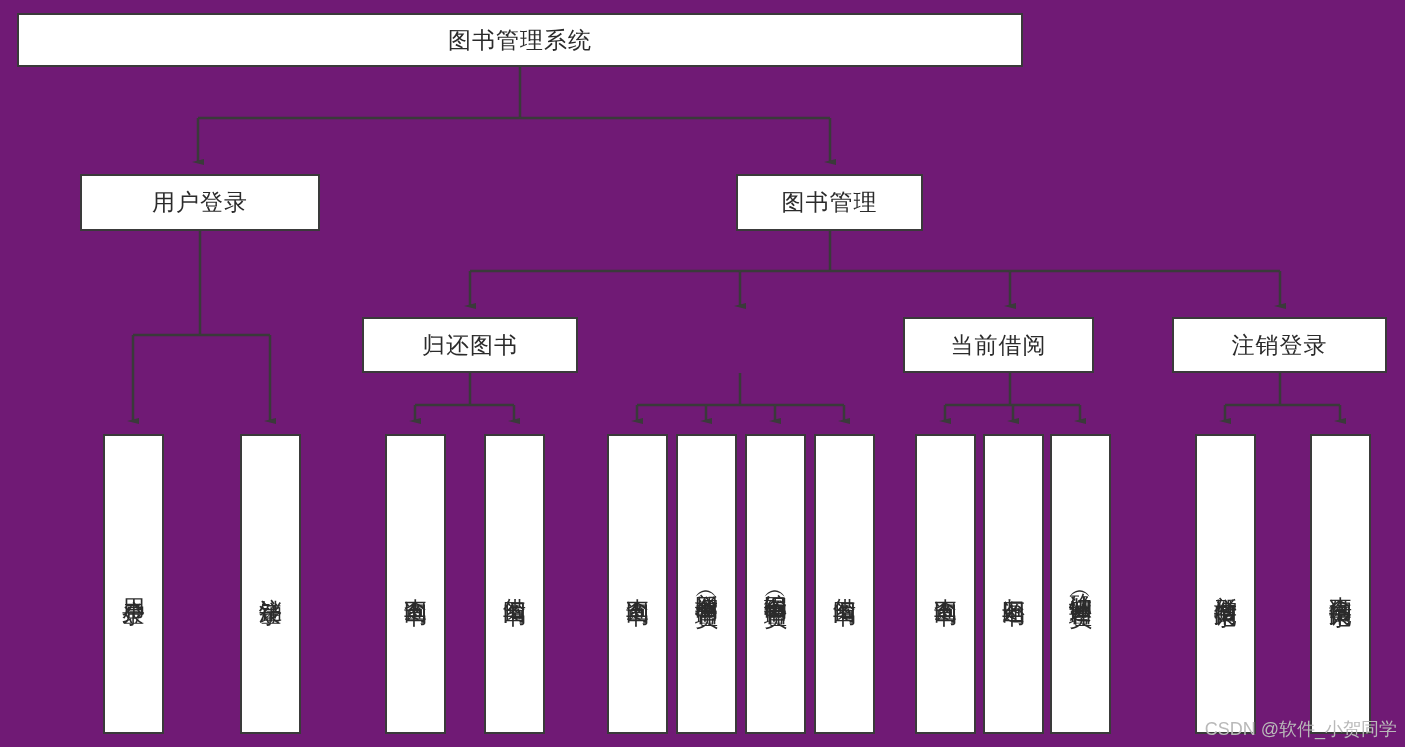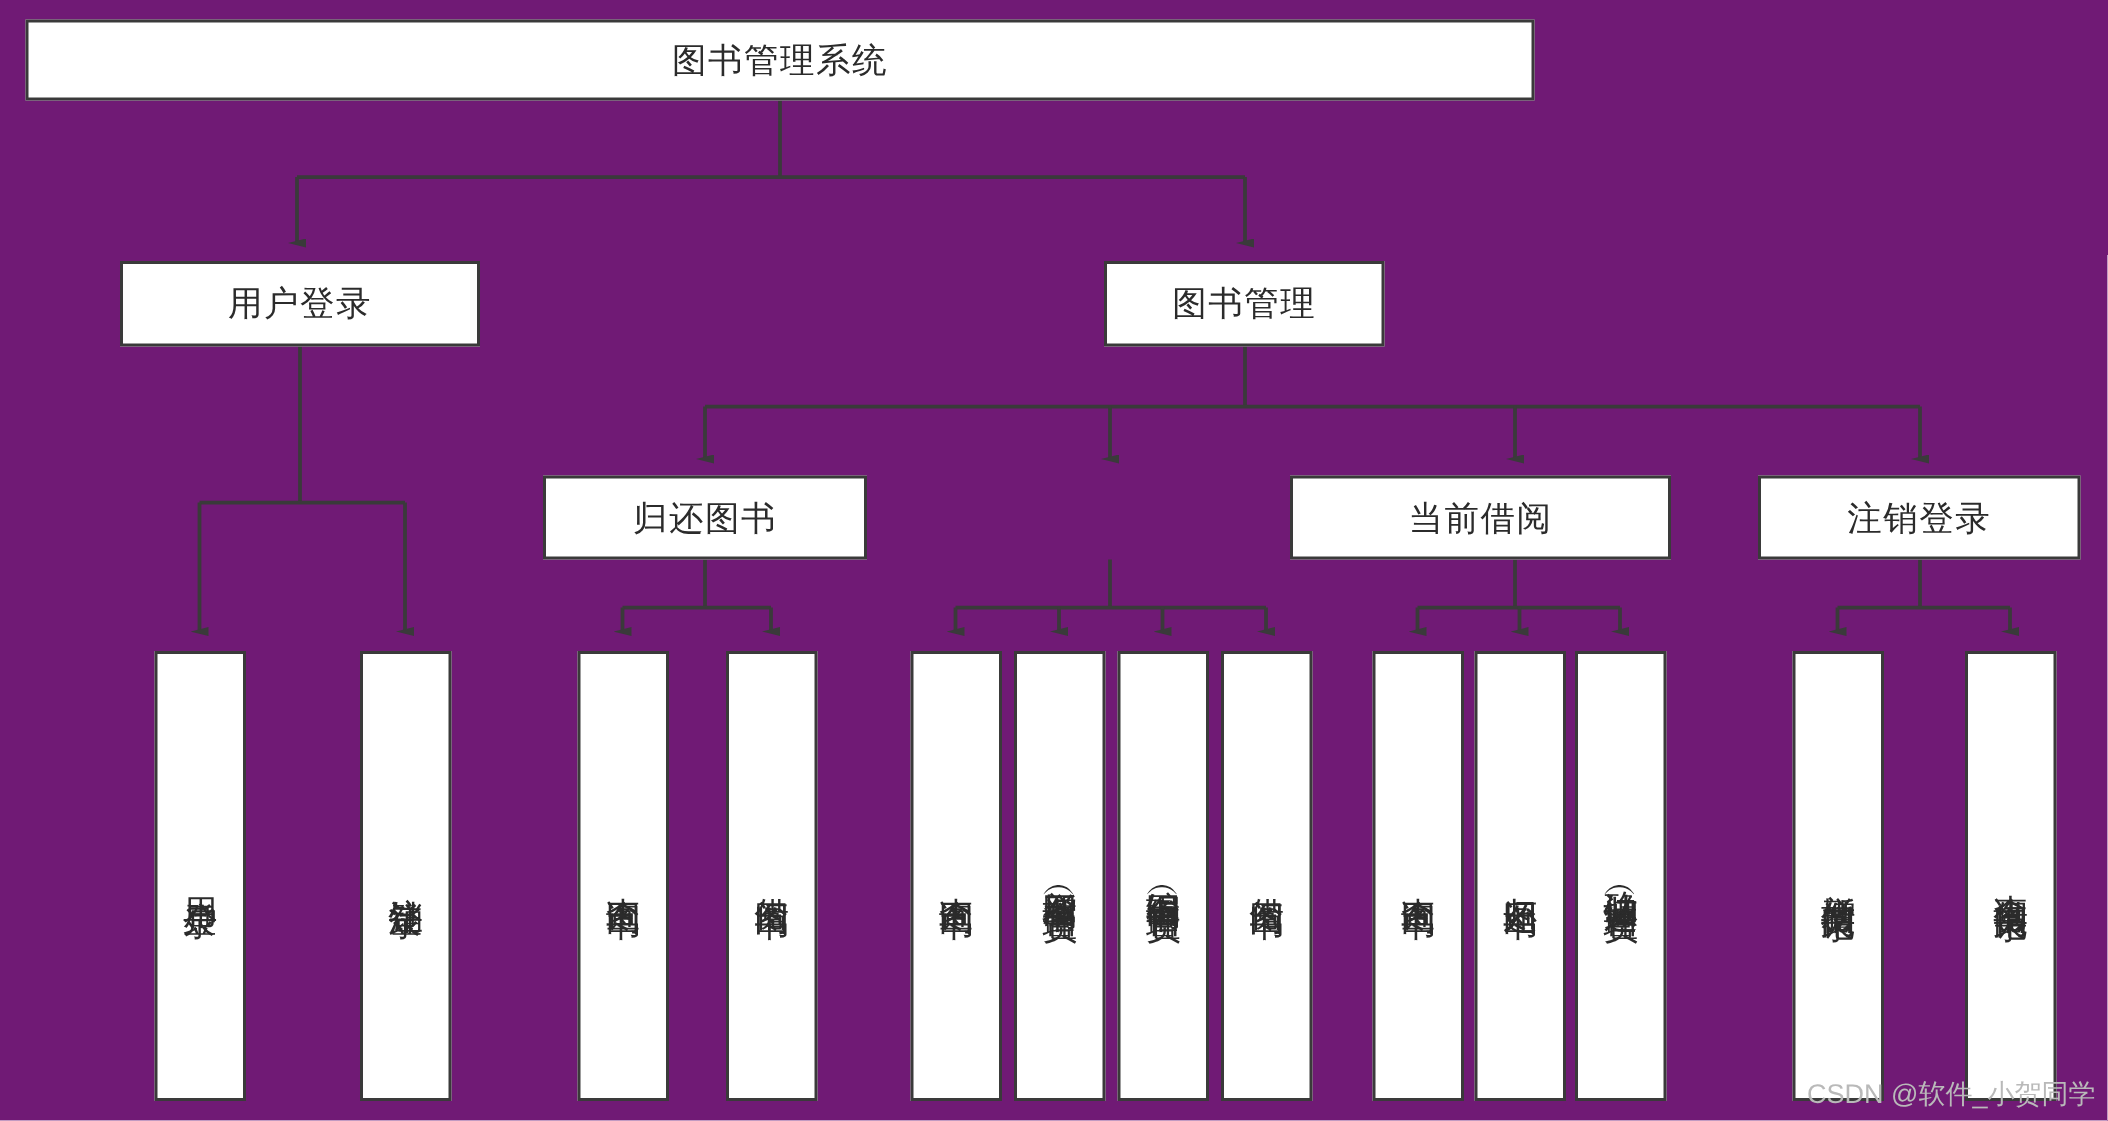--- a/index.html
+++ b/index.html
@@ -125,21 +125,21 @@
   <div class="node horiz" style="left:80px; top:174px; width:240px; height:57px;">
     <span>用户登录</span>
   </div>
   <div class="node horiz" style="left:736px; top:174px; width:187px; height:57px;">
     <span>图书管理</span>
   </div>
 
   <div class="node horiz" style="left:362px; top:317px; width:216px; height:56px;">
     <span>归还图书</span>
   </div>
-  <div class="node horiz" style="left:860px; top:317px; width:254px; height:56px;">
+  <div class="node horiz" style="left:903px; top:317px; width:191px; height:56px;">
     <span>当前借阅</span>
   </div>
   <div class="node horiz" style="left:1172px; top:317px; width:215px; height:56px;">
     <span>注销登录</span>
   </div>
 
   <div class="node vert" style="left:103px; top:434px; width:61px; height:300px;">
     <span class="vlabel">用户登录</span>
   </div>
   <div class="node vert" style="left:240px; top:434px; width:61px; height:300px;">

